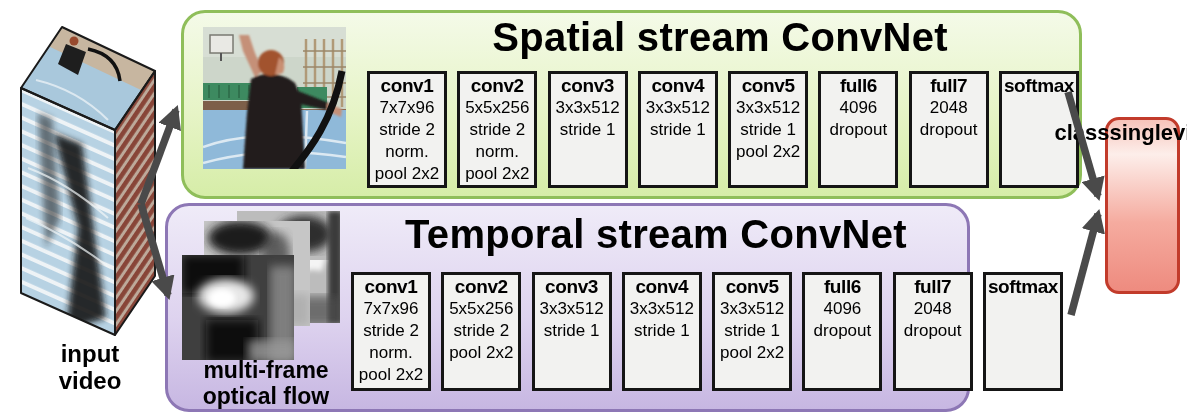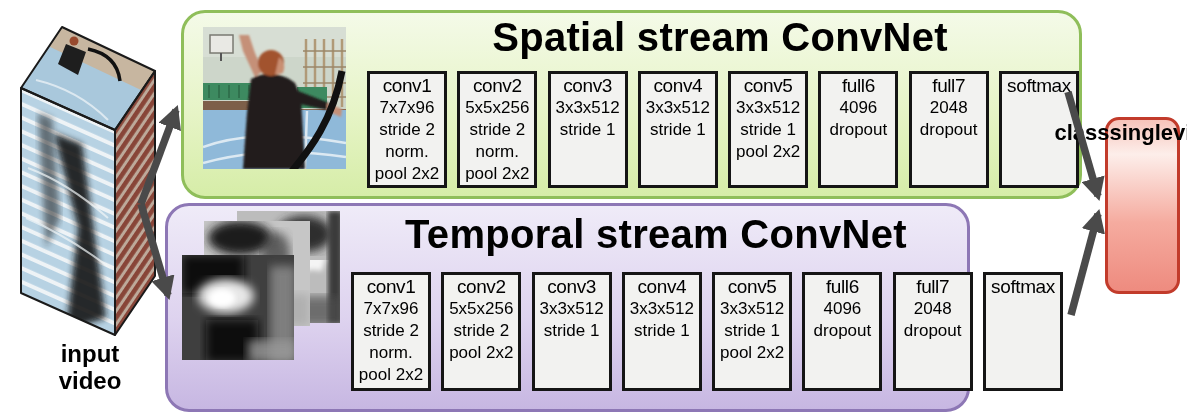--- a/index.html
+++ b/index.html
@@ -31,21 +31,21 @@
     position:absolute; left:183px; top:58px; width:712px;
     display:flex; justify-content:space-between;
   }
   #temporal-box .layer-row { top:66px; }
   .layer {
     width:80px; height:117px; padding-top:1px;
     background:var(--layer_fill,#f2f2f0);
     border:3px solid var(--layer_border,#151515);
   }
   #temporal-box .layer { height:119px; }
-  .layer-name { font-weight:normal; font-size:19px; line-height:22px; text-align:center; letter-spacing:-0.4px; white-space:nowrap; }
+  .layer-name { font-weight:bold; font-size:19px; line-height:22px; text-align:center; letter-spacing:-0.4px; white-space:nowrap; }
   .layer-line { font-size:17px; line-height:22px; text-align:center; white-space:nowrap; }
 
   .caption { position:absolute; font-weight:bold; text-align:center; }
   #single-frame-caption { left:8px; top:155px; width:165px; font-size:23px; }
   #flow-caption { left:12px; top:151px; width:172px; font-size:23px; line-height:26px; }
   #input-video-caption { position:absolute; left:30px; top:340px; width:120px; font-size:24px; line-height:27px; font-weight:bold; text-align:center; }
 
   #fusion-box {
     position:absolute; left:1105px; top:117px; width:75px; height:177px;
     border:3px solid var(--fusion_border,#c23b2b); border-radius:14px;
@@ -258,20 +258,24 @@
     <g clip-path="url(#cf)">
       <rect x="4" y="47" width="62" height="38" fill="#0a0a0a" filter="url(#oblur)"></rect>
       <ellipse cx="48" cy="88" rx="28" ry="17" fill="#e8e8e8" filter="url(#oblur)"></ellipse>
       <ellipse cx="44" cy="90" rx="13" ry="9" fill="#ffffff" filter="url(#oblur2)"></ellipse>
       <rect x="28" y="112" width="52" height="42" fill="#101010" filter="url(#oblur)"></rect>
       <rect x="92" y="58" width="26" height="96" fill="#8a8a8a" opacity="0.85" filter="url(#oblur)"></rect>
       <rect x="70" y="132" width="48" height="22" fill="#9a9a9a" opacity="0.8" filter="url(#oblur)"></rect>
     </g>
   </svg>
 
+  <div class="caption" id="flow-caption">
+    <div>multi-frame</div>
+    <div>optical flow</div>
+  </div>
 
   <div class="layer-row">
     <div class="layer">
       <div class="layer-name">conv1</div>
       <div class="layer-line">7x7x96</div>
       <div class="layer-line">stride 2</div>
       <div class="layer-line">norm.</div>
       <div class="layer-line">pool 2x2</div>
     </div>
     <div class="layer">

